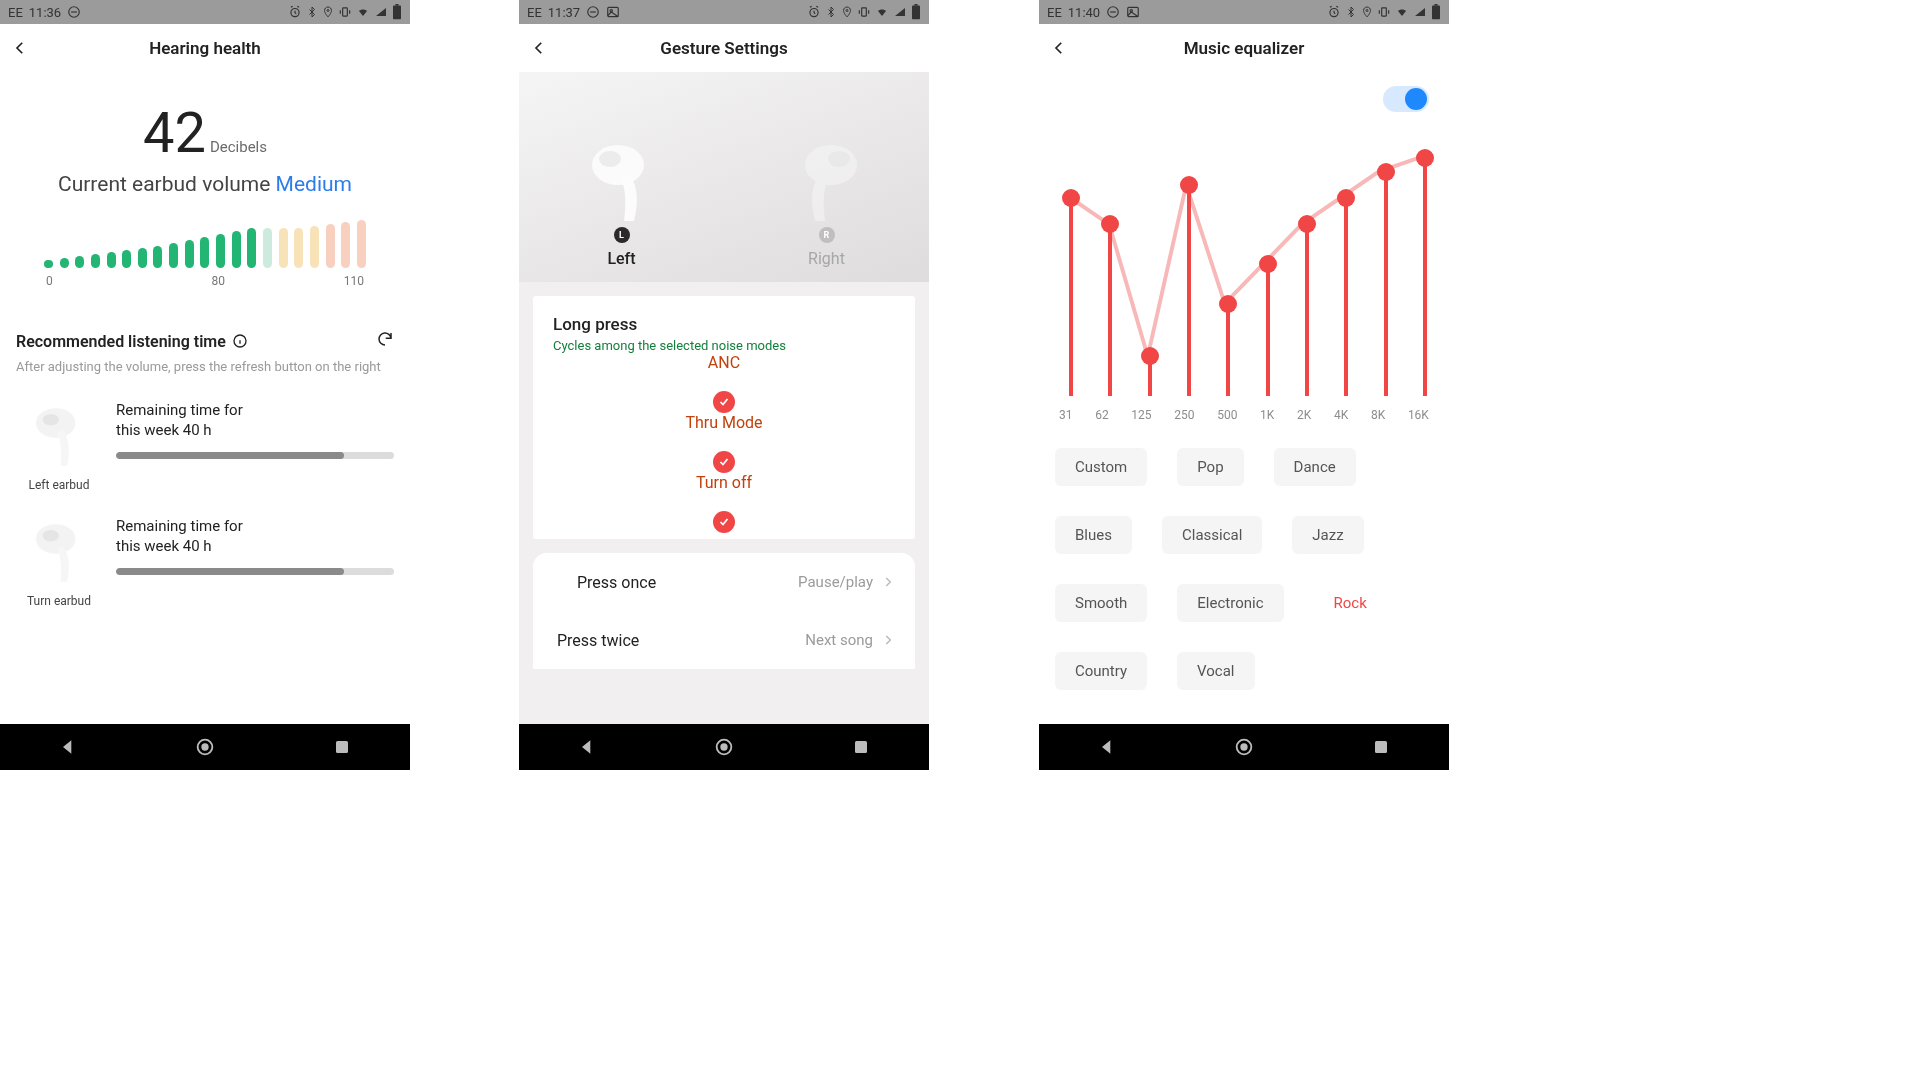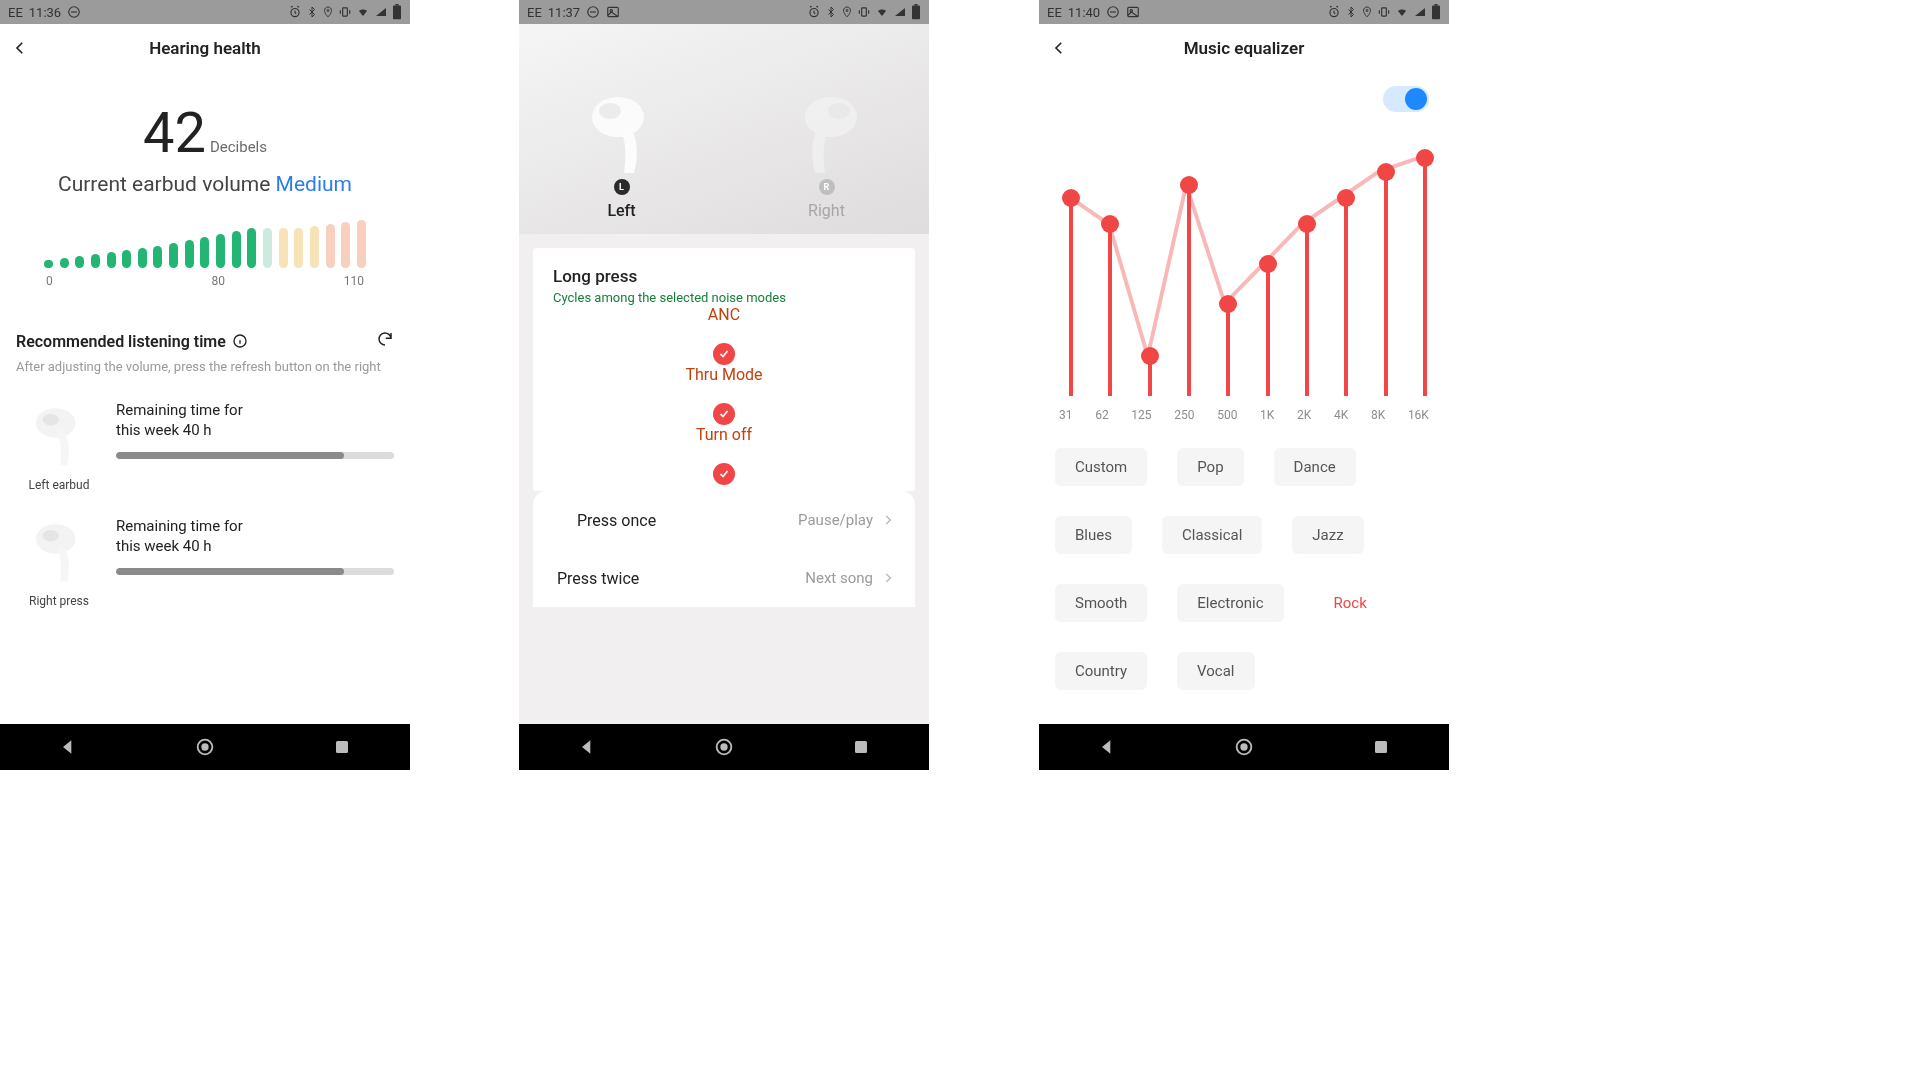--- a/index.html
+++ b/index.html
@@ -56,21 +56,21 @@
   .bud-badge.r { background:#bfbfbf;}
   .bud-label { font-size:16px;}
   .bud-label.active { color:#222; font-weight:500;}
   .bud-label.inactive { color:#a7a7a8;}
   .card { background:#fff; border-radius:3px; margin:14px 14px 0; padding:18px 20px 6px; }
   .card-head { font-size:17px; color:#222; font-weight:500;}
   .card-sub { font-size:13px; color:#15803d; margin-top:4px;}
   .opt-row { display:flex; justify-content:space-between; align-items:center; height:60px; font-size:16px; color:#c2410c; cursor:pointer;flex-direction:column;}
   .check { width:22px; height:22px; border-radius:50%; background:#f04646; display:flex; align-items:center; justify-content:center;}
   .link-row { display:flex; justify-content:space-between; align-items:center; height:58px; padding:0 20px 0 24px; font-size:16px; color:#222; cursor:pointer; background:#fff; margin:0 14px;}
-  .link-row.first { border-radius:14px 14px 0 0; padding-left:44px;}
+  .link-row.first { border-radius:14px 14px 0 0; margin-top:14px;padding-left:44px;}
   .link-row .rhs { display:flex; align-items:center; gap:8px; color:#9b9b9b; font-size:15px;}
 
   
   .s3-body { flex:1; padding: 0 16px 8px 16px; display:flex; flex-direction:column;}
   .eq-toggle-row { display:flex; justify-content:flex-end; margin-top:14px; margin-right:4px;}
   .switch { width:46px; height:26px; border-radius:13px; background:#d6e9ff; position:relative; cursor:pointer;}
   .switch .knob { width:22px; height:22px; border-radius:50%; background:#1e88ff; position:absolute; top:2px; right:2px;}
   .eq-chart { position:relative; height:300px; margin:10px 4px 0; }
   .eq-track { position:absolute; bottom:26px; width:4px; background:#f04646; left:0; }
   .eq-dot { position:absolute; width:18px; height:18px; border-radius:50%; background:#f04646; transform:translate(-50%,50%); }
@@ -214,21 +214,21 @@
         </div>
       </div>
 
       <div class="earbud-row">
         <div class="earbud-img-col">
           <svg class="bud-svg small" viewBox="0 0 80 90">
               <ellipse cx="36" cy="28" rx="24" ry="18" fill="#f3f3f3"></ellipse>
               <ellipse cx="30" cy="24" rx="10" ry="7" fill="#e5e5e5"></ellipse>
               <path d="M44 36 Q56 50 50 80 L42 80 Q44 52 38 40 Z" fill="#f6f6f6"></path>
             </svg>
-          <div class="earbud-cap">Right press</div>
+          <div class="earbud-cap">Turn earbud</div>
         </div>
         <div class="earbud-text-col">
           <div class="line">Remaining time for</div>
           <div class="line">this week 40 h</div>
           <div class="progress">
               <div class="bar"></div>
             </div>
         </div>
       </div>
     </div>
@@ -291,20 +291,28 @@
       <svg width="14" height="12" viewBox="0 0 24 24" fill="#333">
           <path d="M2 20L22 20 22 4z"></path>
         </svg>
       <svg width="10" height="16" viewBox="0 0 12 20" fill="#333">
           <rect x="1" y="2" width="10" height="17" rx="1"></rect>
           <rect x="4" y="0" width="4" height="2"></rect>
         </svg>
     </div>
   </div>
 
+  <div class="app-header">
+    <div class="back-btn">
+      <svg width="18" height="18" viewBox="0 0 24 24" fill="none" stroke="#222" stroke-width="2.2">
+          <path d="M15 5l-7 7 7 7"></path>
+        </svg>
+    </div>
+    <div class="header-title">Gesture Settings</div>
+  </div>
 
   <div class="s2-body">
     <div class="bud-panel">
       <div class="bud-col">
         <svg class="bud-svg" viewBox="0 0 80 90">
             <ellipse cx="36" cy="28" rx="26" ry="20" fill="#fbfbfb"></ellipse>
             <ellipse cx="28" cy="22" rx="11" ry="8" fill="#ececec"></ellipse>
             <path d="M46 36 Q60 52 52 84 L42 84 Q46 54 38 40 Z" fill="#fcfcfc"></path>
           </svg>
         <div class="bud-badge l">L</div>

